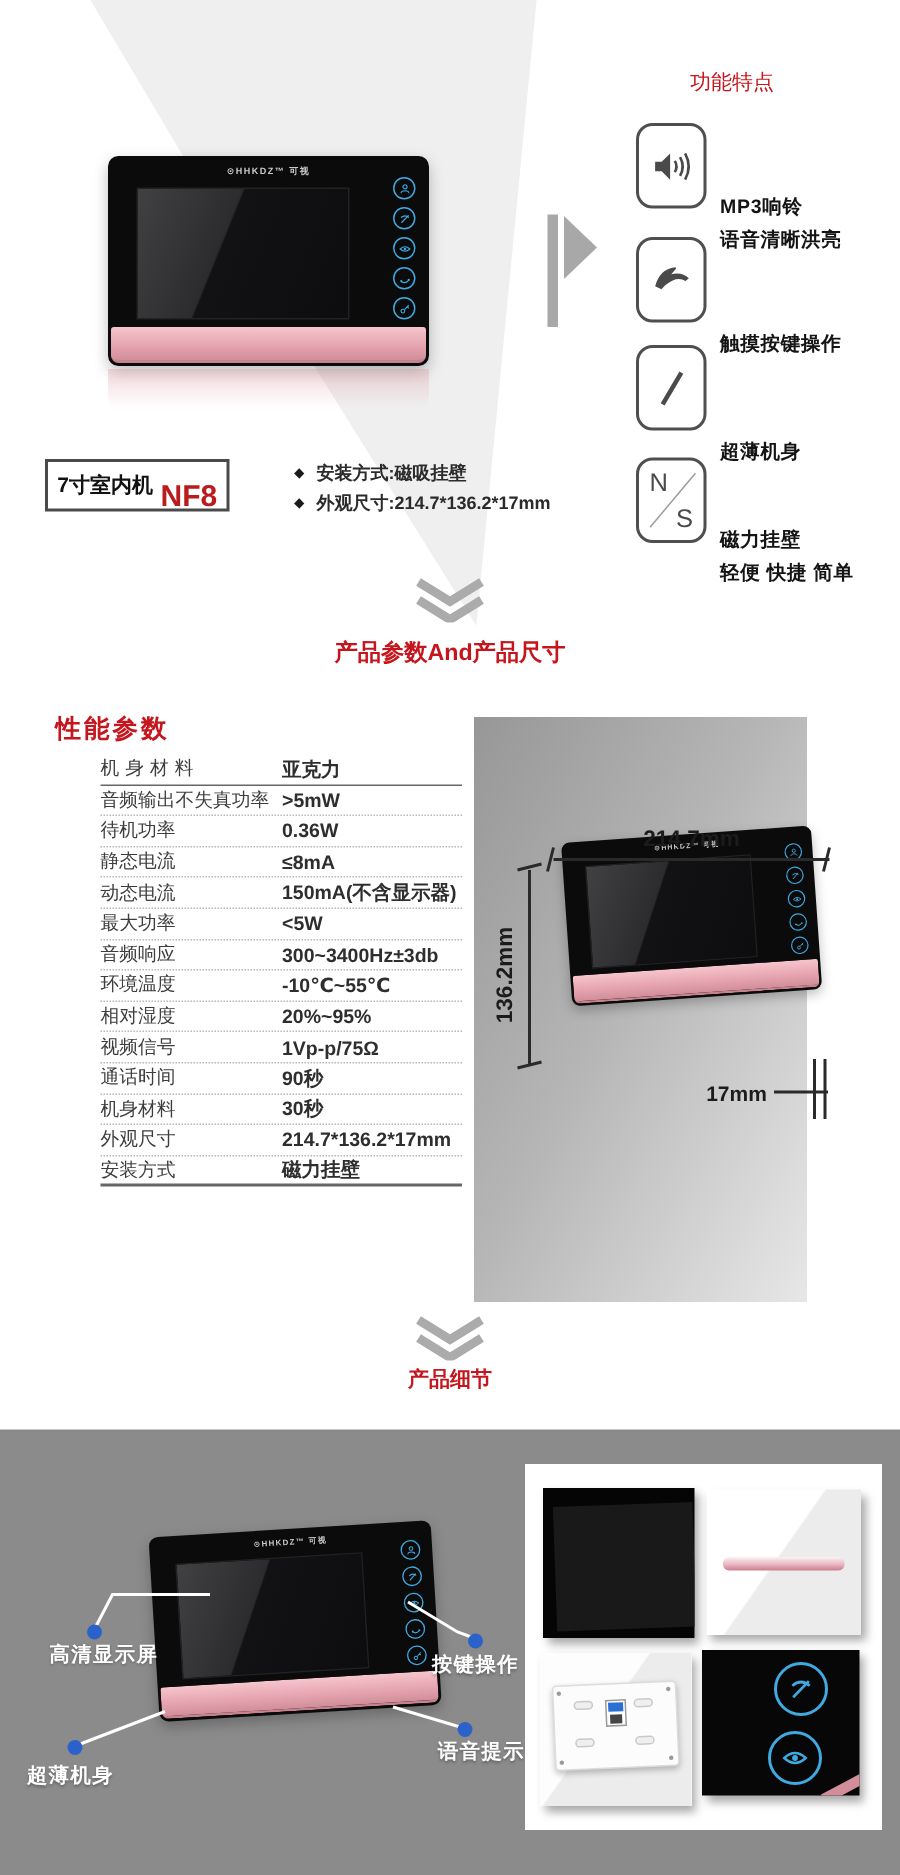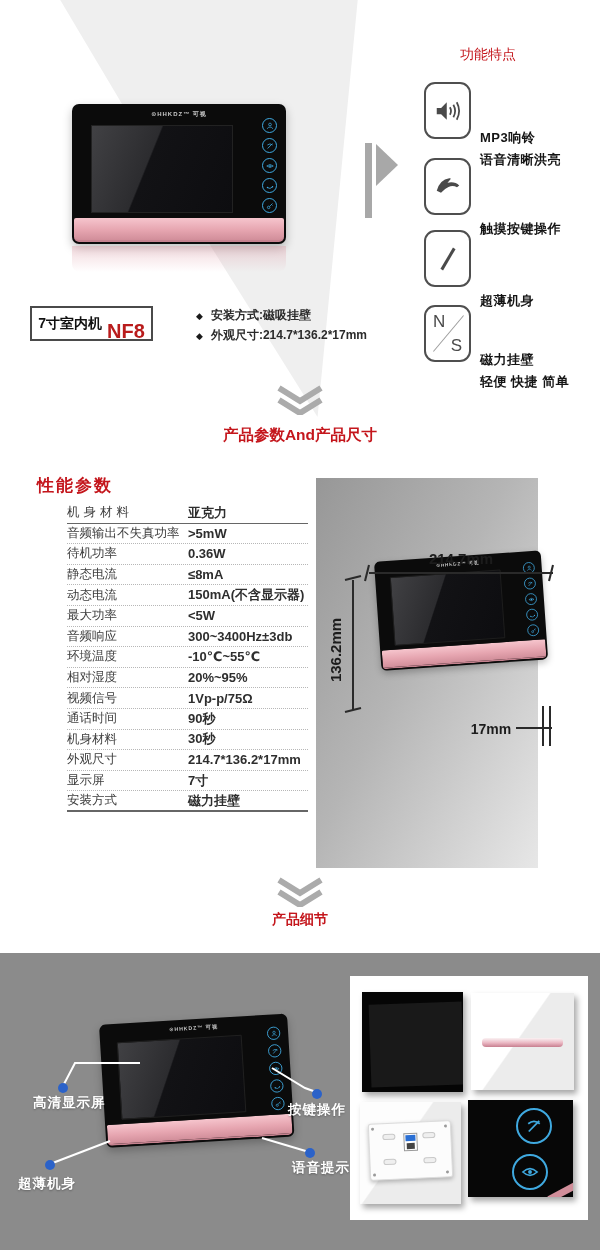--- a/index.html
+++ b/index.html
@@ -317,24 +317,20 @@
       <div class="spec-row">
         <div class="spec-label">机身材料</div>
         <div class="spec-value">30秒</div>
       </div>
 
       <div class="spec-row">
         <div class="spec-label">外观尺寸</div>
         <div class="spec-value">214.7*136.2*17mm</div>
       </div>
 
-      <div class="spec-row">
-        <div class="spec-label">显示屏</div>
-        <div class="spec-value">7寸</div>
-      </div>
 
       <div class="spec-row">
         <div class="spec-label">安装方式</div>
         <div class="spec-value">磁力挂壁</div>
       </div>
     </div>
 
   <div class="dim-panel">
     <div class="device" style="left:58px; top:84px; transform:rotate(-4deg) scale(0.78);">
       <div class="dev-logo">⊙HHKDZ™ 可视</div>

